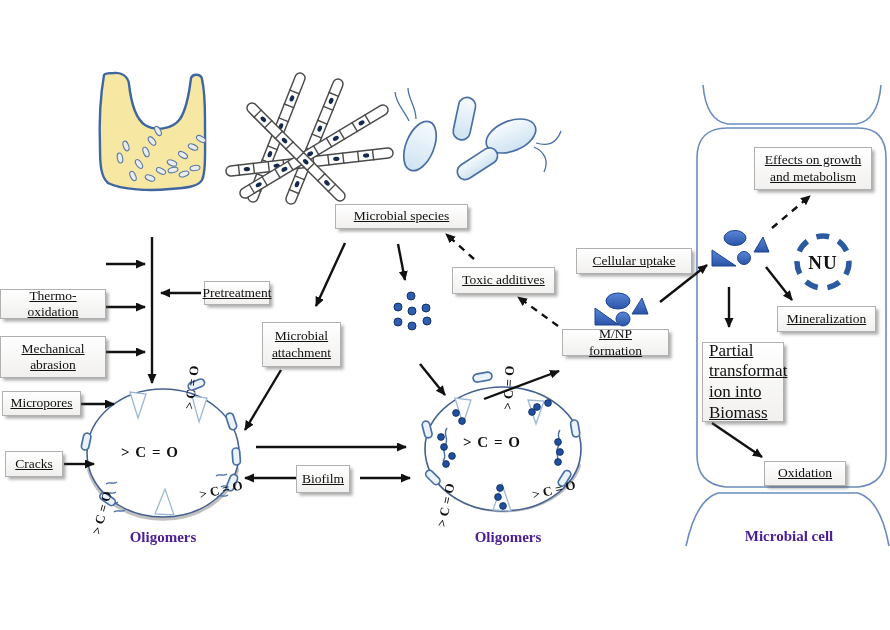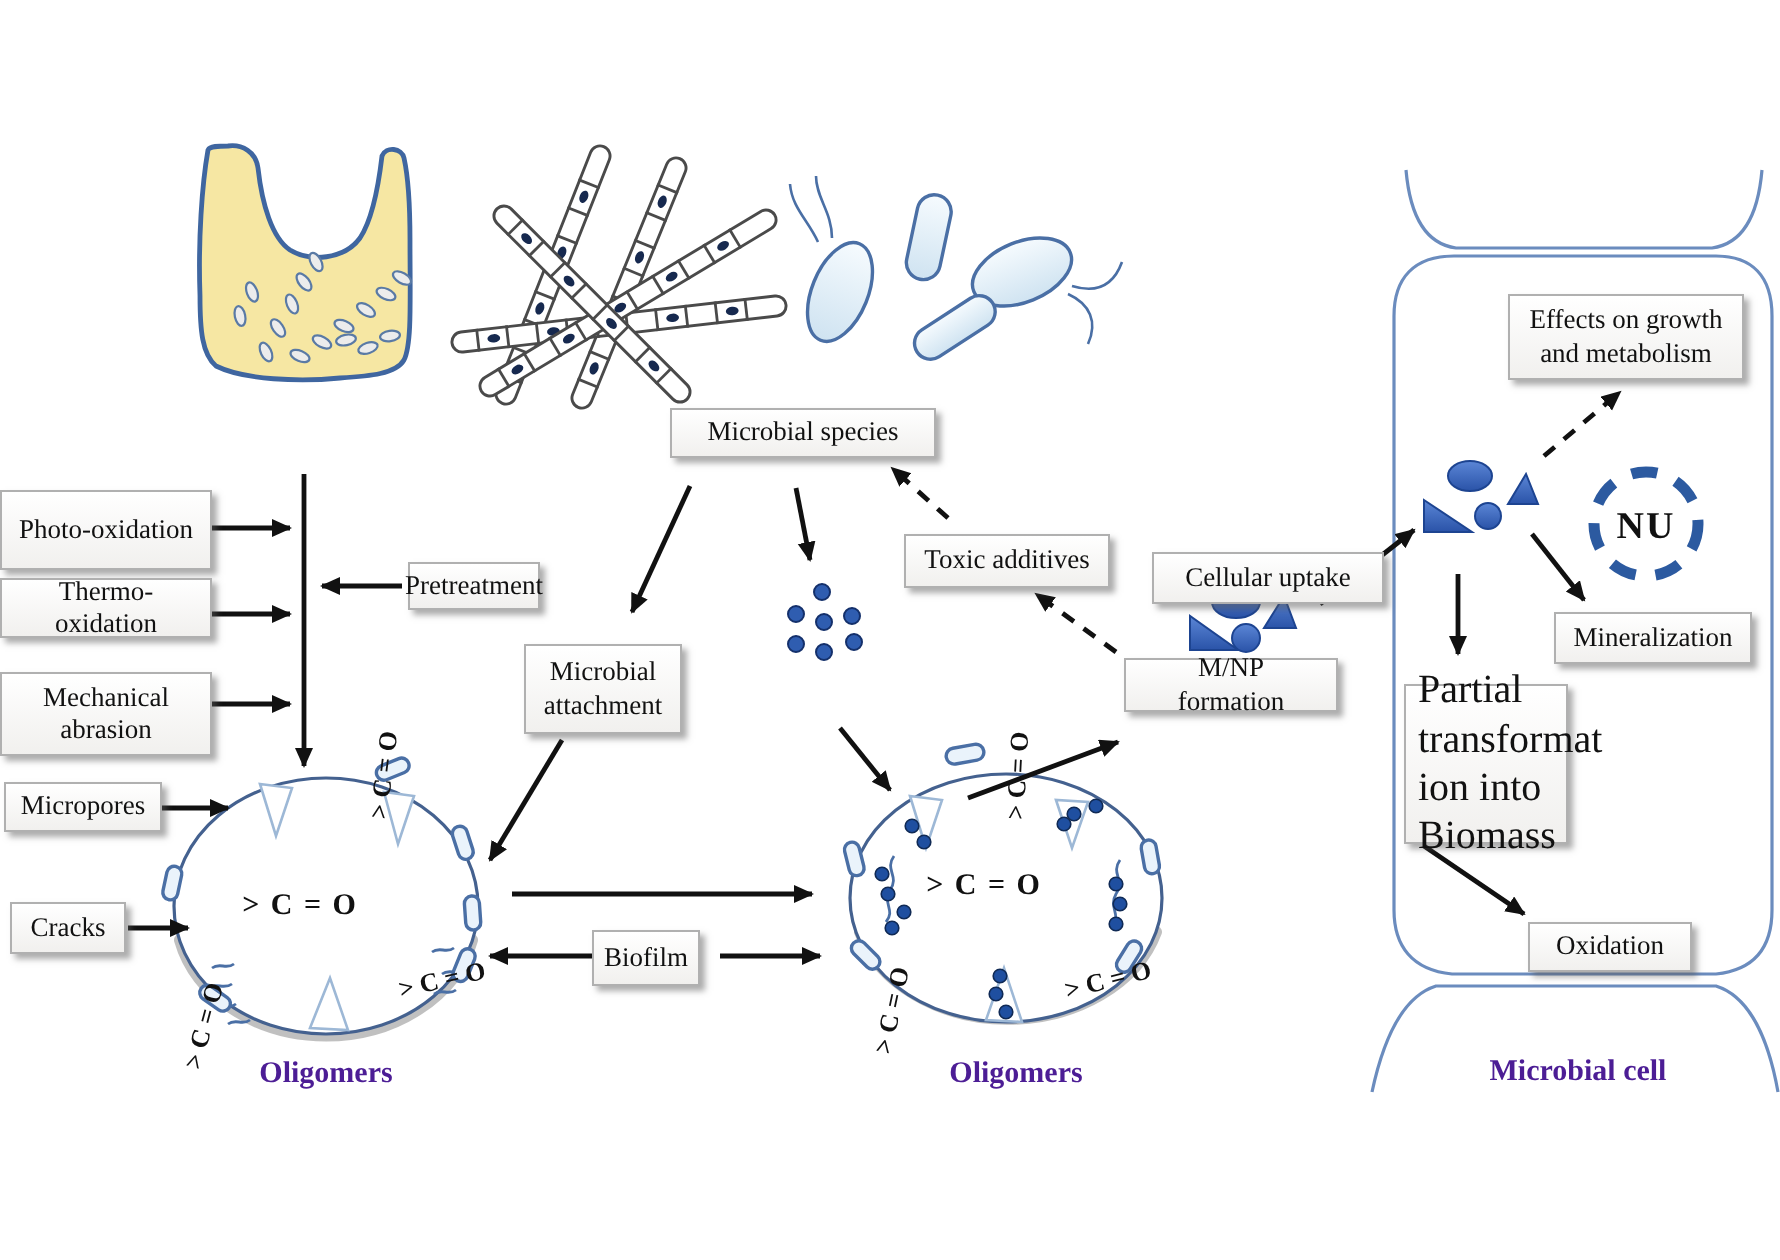--- a/index.html
+++ b/index.html
@@ -3,22 +3,22 @@
 <meta charset="utf-8">
 <style>
   html,body{margin:0;padding:0;background:#fff;}
   #canvas{position:relative;width:890px;height:630px;background:#fff;overflow:hidden;
           font-family:"Liberation Serif",serif;}
   #diagram-svg{position:absolute;left:0;top:0;}
   .box{position:absolute;display:flex;align-items:center;justify-content:center;
        text-align:center;background:linear-gradient(180deg,#ffffff 0%,#f1f0ee 100%);
        border:1px solid #b0b0b0;box-shadow:2.5px 2.5px 3px rgba(90,90,90,.5);
        font:13.5px/1.22 "Liberation Serif",serif;color:#111;white-space:pre-line;
-       box-sizing:border-box;padding:1px 3px;}
-  .box.left-align{justify-content:flex-start;text-align:left;padding-left:6px;font-size:20px;}
+       box-sizing:border-box;padding:1px 3px;text-decoration:underline;}
+  .box.left-align{justify-content:flex-start;text-align:left;padding-left:6px;font-size:17px;}
   .free-label{position:absolute;font:bold 15px/1.2 "Liberation Serif",serif;color:#4c1d95;
        text-align:center;white-space:pre-line;}
   text{font-family:"Liberation Serif",serif;fill:#111;}
 </style>
 </head>
 <body>
 
 <div id="canvas">
 
 <svg id="diagram-svg" width="890" height="630" viewBox="0 0 890 630">
@@ -289,33 +289,32 @@
     <line x1="660" y1="302" x2="707" y2="265" marker-end="url(#ah)"></line>
     <line x1="729" y1="287" x2="729" y2="327" marker-end="url(#ah)"></line>
     <line x1="766" y1="267" x2="792" y2="300" marker-end="url(#ah)"></line>
     <line x1="712" y1="423" x2="762" y2="457" marker-end="url(#ah)"></line>
     <line x1="474" y1="259" x2="446" y2="234" stroke-dasharray="7 6" marker-end="url(#ah)"></line>
     <line x1="558" y1="326" x2="518" y2="297" stroke-dasharray="7 6" marker-end="url(#ah)"></line>
     <line x1="772" y1="228" x2="810" y2="196" stroke-dasharray="7 6" marker-end="url(#ah)"></line>
   </g>
 </svg>
 
-<div class="box" style="left:0px;top:245px;width:106px;height:40px">Photo-oxidation</div>
 <div class="box" style="left:0px;top:289px;width:106px;height:30px">Thermo-
 oxidation</div>
 <div class="box" style="left:0px;top:336px;width:106px;height:42px">Mechanical
 abrasion</div>
 <div class="box" style="left:2px;top:391px;width:79px;height:25px">Micropores</div>
 <div class="box" style="left:5px;top:451px;width:58px;height:26px">Cracks</div>
 <div class="box" style="left:204px;top:281px;width:66px;height:24px">Pretreatment</div>
 <div class="box" style="left:335px;top:204px;width:133px;height:25px">Microbial species</div>
 <div class="box" style="left:262px;top:322px;width:79px;height:45px">Microbial
 attachment</div>
 <div class="box" style="left:452px;top:267px;width:103px;height:27px">Toxic additives</div>
-<div class="box" style="left:576px;top:276px;width:116px;height:26px">Cellular uptake</div>
+<div class="box" style="left:576px;top:248px;width:116px;height:26px">Cellular uptake</div>
 <div class="box" style="left:562px;top:329px;width:107px;height:27px">M/NP
 formation</div>
 <div class="box" style="left:296px;top:465px;width:54px;height:28px">Biofilm</div>
 <div class="box" style="left:754px;top:147px;width:118px;height:43px">Effects on growth
 and metabolism</div>
 <div class="box" style="left:777px;top:306px;width:99px;height:26px">Mineralization</div>
 <div class="box left-align" style="left:702px;top:342px;width:82px;height:80px">Partial
 transformat
 ion into
 Biomass</div>

